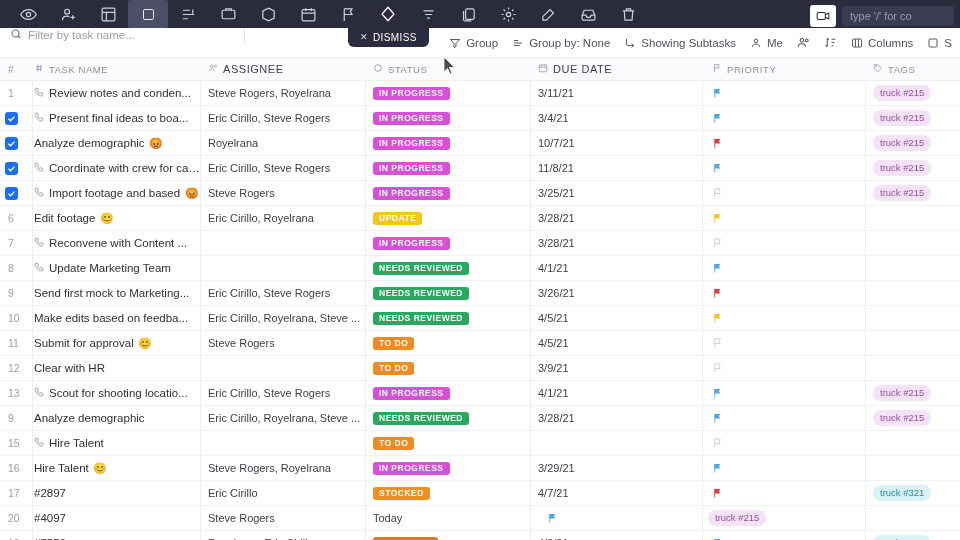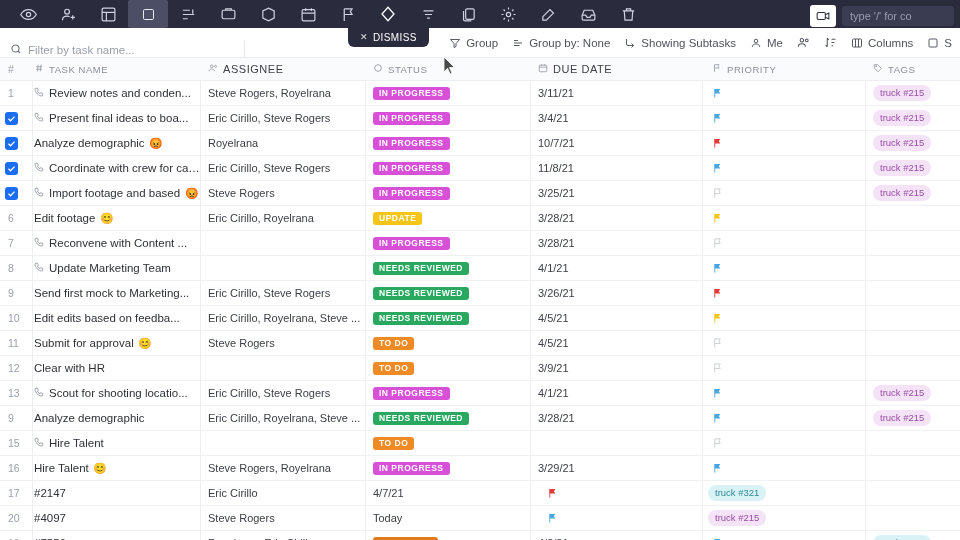--- a/index.html
+++ b/index.html
@@ -95,21 +95,21 @@
     line-height: 1;
     opacity: .85;
   }
 
   
   .filterbar {
     height: 29px;
     background: #ffffff;
     border-bottom: 1px solid #eceef1;
     display: flex;
-    align-items: flex-end;
+    align-items: flex-start;
     position: relative;
     font-size: 11.5px;
     color: #4a4a55;
   }
   .searchwrap {
     display: flex;
     align-items: center;
     gap: 6px;
     padding-left: 10px;
     width: 230px;
@@ -676,21 +676,21 @@
         <div class="vline" style="left: 32px;"></div>
         <div class="vline" style="left: 200px;"></div>
         <div class="vline" style="left: 365px;"></div>
         <div class="vline" style="left: 530px;"></div>
         <div class="vline" style="left: 702px;"></div>
         <div class="vline" style="left: 865px;"></div>
       </div>
       <div class="row">
         <div class="cell c-num">10</div>
         <div class="cell c-name">
-          <span class="tname">Edit edits based on feedba...</span>
+          <span class="tname">Make edits based on feedba...</span>
         </div>
         <div class="cell c-assn">Eric Cirillo, Royelrana, Steve ...</div>
         <div class="cell c-stat"><span class="badge" style="background:#2aa860">NEEDS REVIEWED</span></div>
         <div class="cell c-due">4/5/21</div>
         <div class="cell c-prio flag"><span><svg width="11" height="12" viewBox="0 0 24 24">
               <path d="M6 22V3" stroke="#f5c518" stroke-width="2"></path>
               <path d="M6 3h12l-3 5 3 5H6z" fill="#f5c518"></path>
             </svg></span></div>
         <div class="cell c-tags"></div>
         <div class="vline" style="left: 32px;"></div>
@@ -821,23 +821,24 @@
         <div class="vline" style="left: 32px;"></div>
         <div class="vline" style="left: 200px;"></div>
         <div class="vline" style="left: 365px;"></div>
         <div class="vline" style="left: 530px;"></div>
         <div class="vline" style="left: 702px;"></div>
         <div class="vline" style="left: 865px;"></div>
       </div>
       <div class="row">
         <div class="cell c-num">17</div>
         <div class="cell c-name">
-          <span class="tname">#2147</span>
+          <span class="tname">#2897</span>
         </div>
         <div class="cell c-assn">Eric Cirillo</div>
+        <div class="cell c-stat"><span class="badge" style="background:#f0901f">STOCKED</span></div>
         <div class="cell c-due">4/7/21</div>
         <div class="cell c-prio flag"><span><svg width="11" height="12" viewBox="0 0 24 24">
               <path d="M6 22V3" stroke="#e33b3b" stroke-width="2"></path>
               <path d="M6 3h12l-3 5 3 5H6z" fill="#e33b3b"></path>
             </svg></span></div>
         <div class="cell c-tags"><span class="tag" style="background:#d9f2f5;color:#2e8b99">truck #321</span></div>
         <div class="vline" style="left: 32px;"></div>
         <div class="vline" style="left: 200px;"></div>
         <div class="vline" style="left: 365px;"></div>
         <div class="vline" style="left: 530px;"></div>

